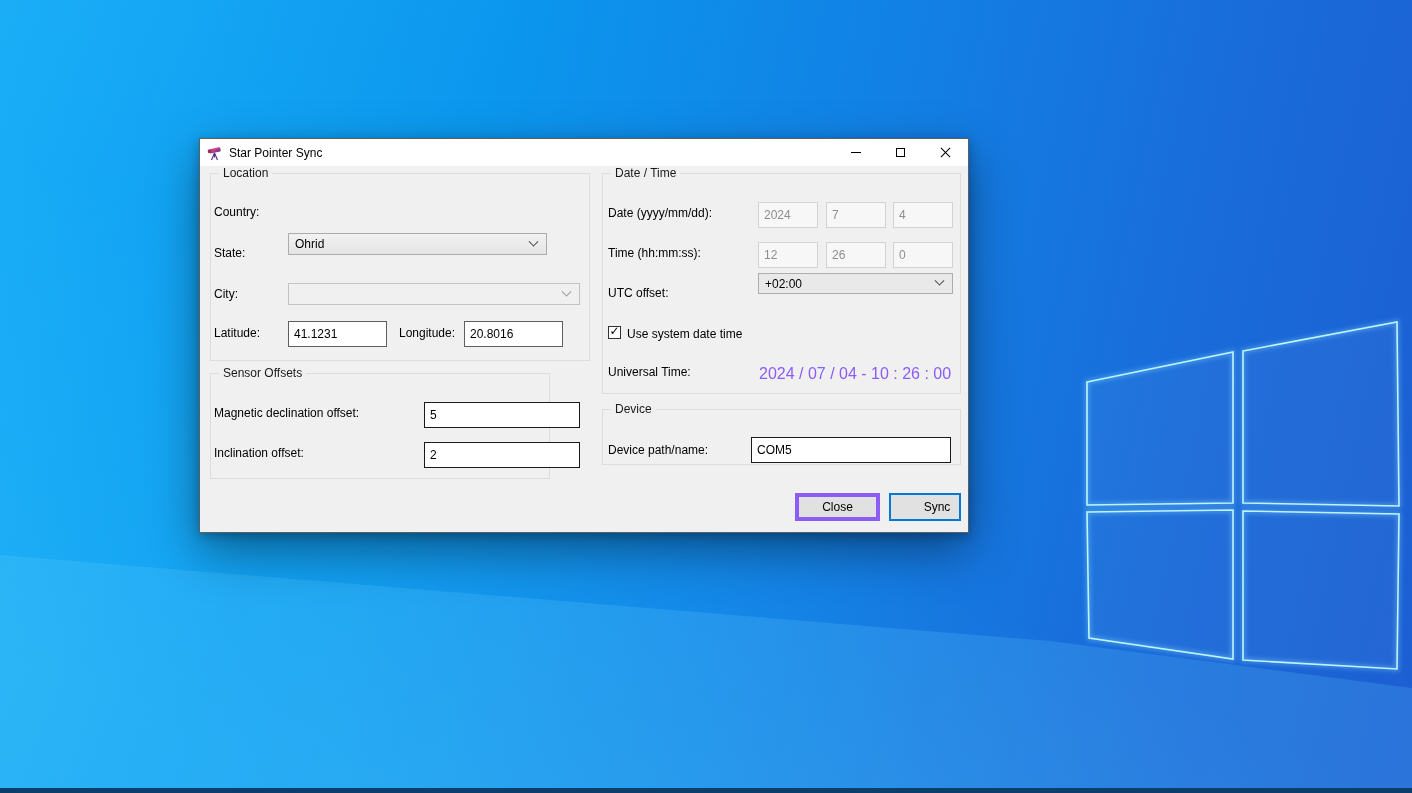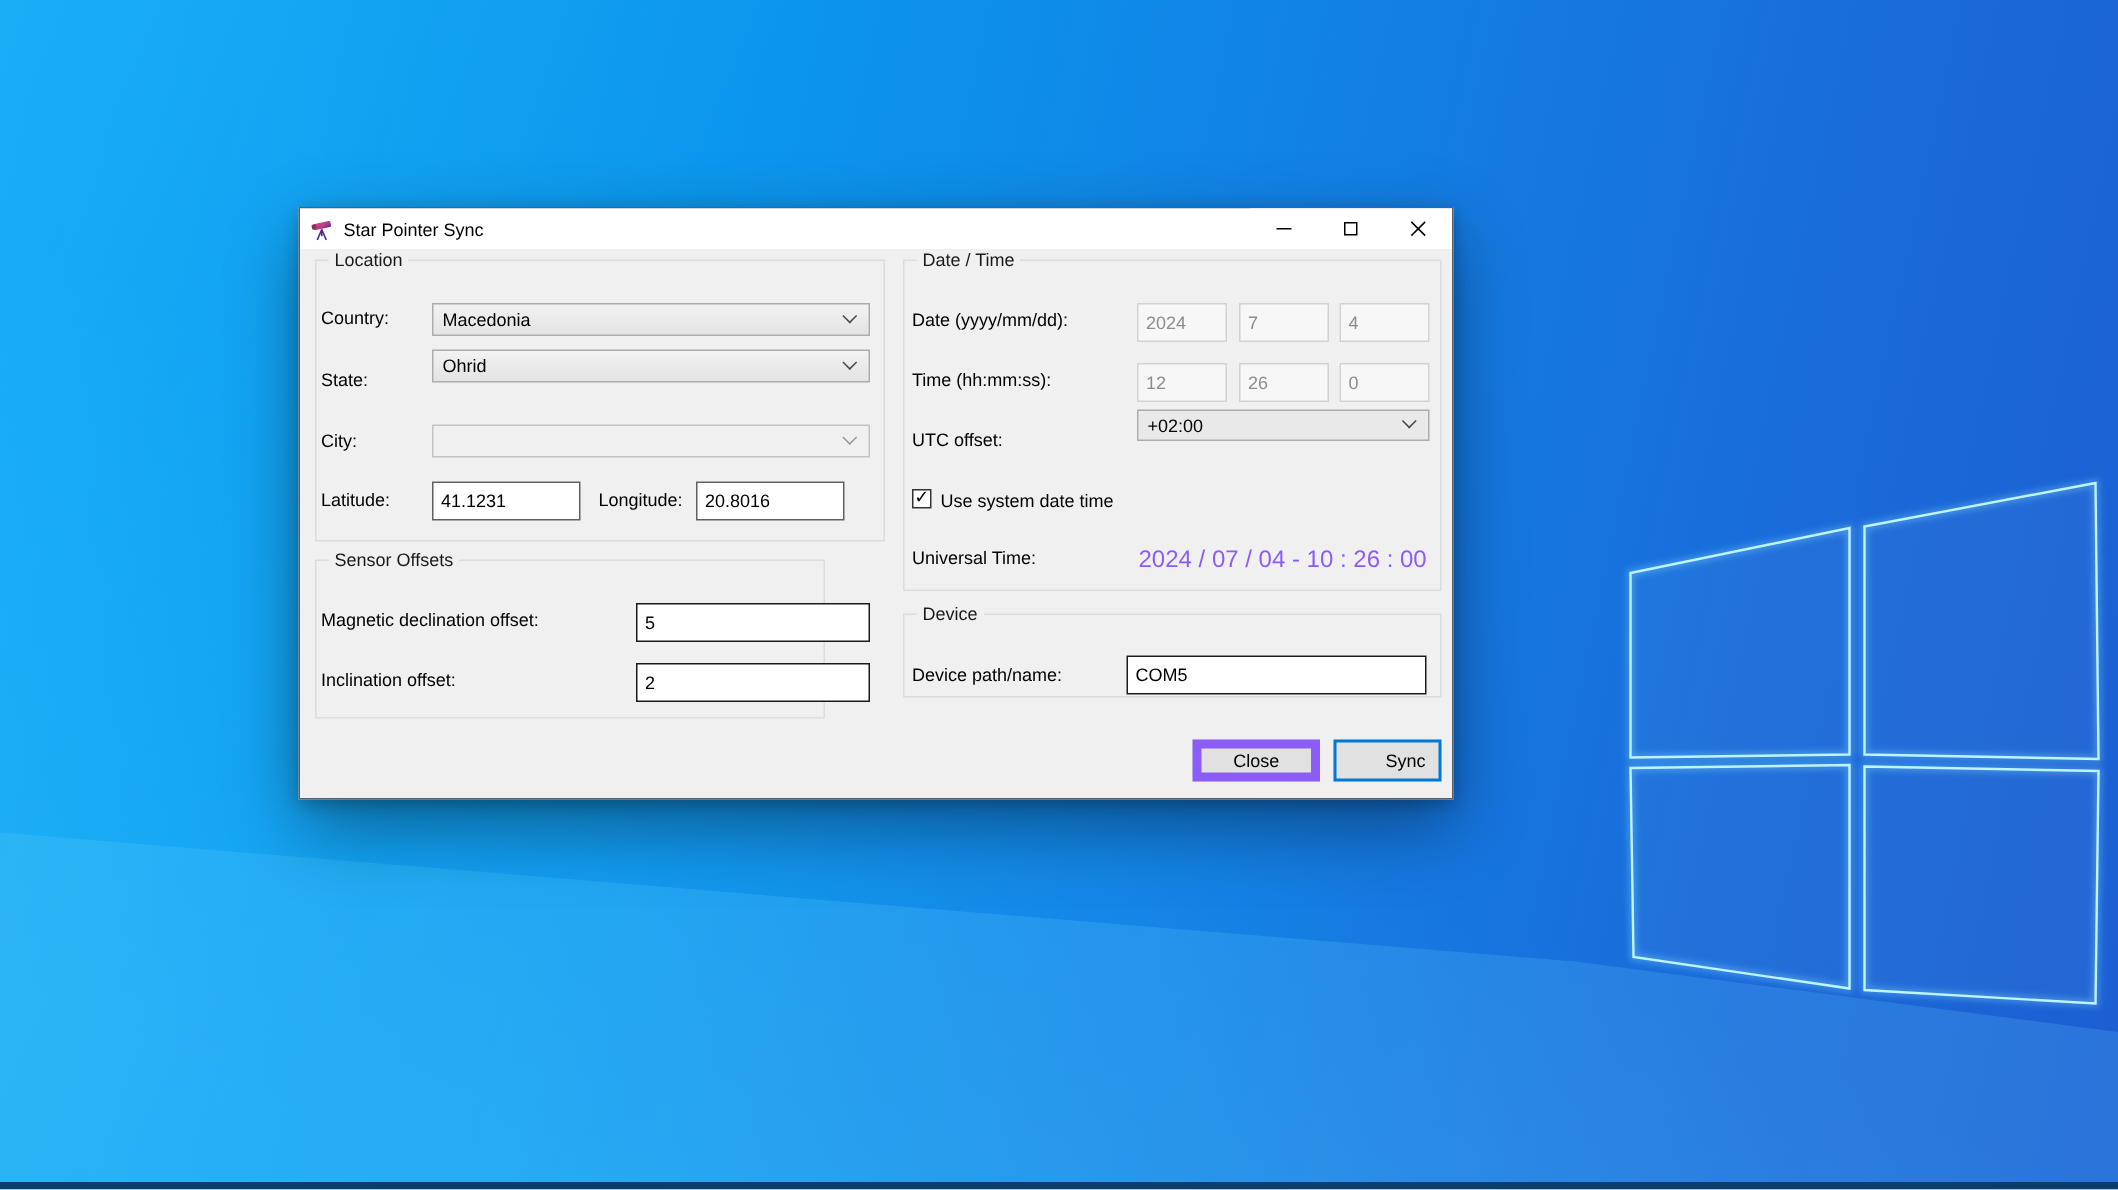--- a/index.html
+++ b/index.html
@@ -85,21 +85,21 @@
   .checkbox {
     position:absolute; width:13px; height:13px; background:#fff; border:1px solid #333;
     display:flex; align-items:center; justify-content:center; cursor:default;
   }
   .checkbox .check-glyph { font-size:12px; line-height:11px; font-weight:bold; color:#000; margin-top:-2px; }
 
   .static-value { position:absolute; font-size:16px; color:#8b5cf6; white-space:nowrap; }
 
   
   .win-btn {
-    position:absolute; height:28px; background:#e1e1e1; border:6px solid #8b5cf6;
+    position:absolute; height:28px; background:#e1e1e1; border:4px solid #8b5cf6;
     font-family:"Liberation Sans","DejaVu Sans",sans-serif; font-size:12px; color:#000;
     display:flex; align-items:center; justify-content:center; cursor:default;
   }
   .win-btn.default { border:2px solid #0078d7;padding-left:24px; }
 </style>
 </head>
 <body>
 
 <div class="desktop">
 
@@ -156,27 +156,23 @@
       <span class="glyph-close">
           <i></i>
           <i></i>
         </span>
     </div>
 
     <div class="groupbox" style="left:10px; top:34px; width:380px; height:188px;">
       <span class="group-label">Location</span>
     </div>
     <span class="lbl" style="left:14px; top:66px;">Country:</span>
-    <div class="combo" style="left:88px; top:63px; width:292px;">
-      <span class="combo-text">Macedonia</span>
-      <span class="chevron"></span>
-    </div>
 
     <span class="lbl" style="left:14px; top:107px;">State:</span>
-    <div class="combo" style="left:88px; top:94px; width:292px;">
+    <div class="combo" style="left:88px; top:94px; width:259px;">
       <span class="combo-text">Ohrid</span>
       <span class="chevron"></span>
     </div>
 
     <span class="lbl" style="left:14px; top:148px;">City:</span>
     <div class="combo disabled" style="left:88px; top:144px; width:292px;">
       <span class="combo-text"></span>
       <span class="chevron"></span>
     </div>
 

